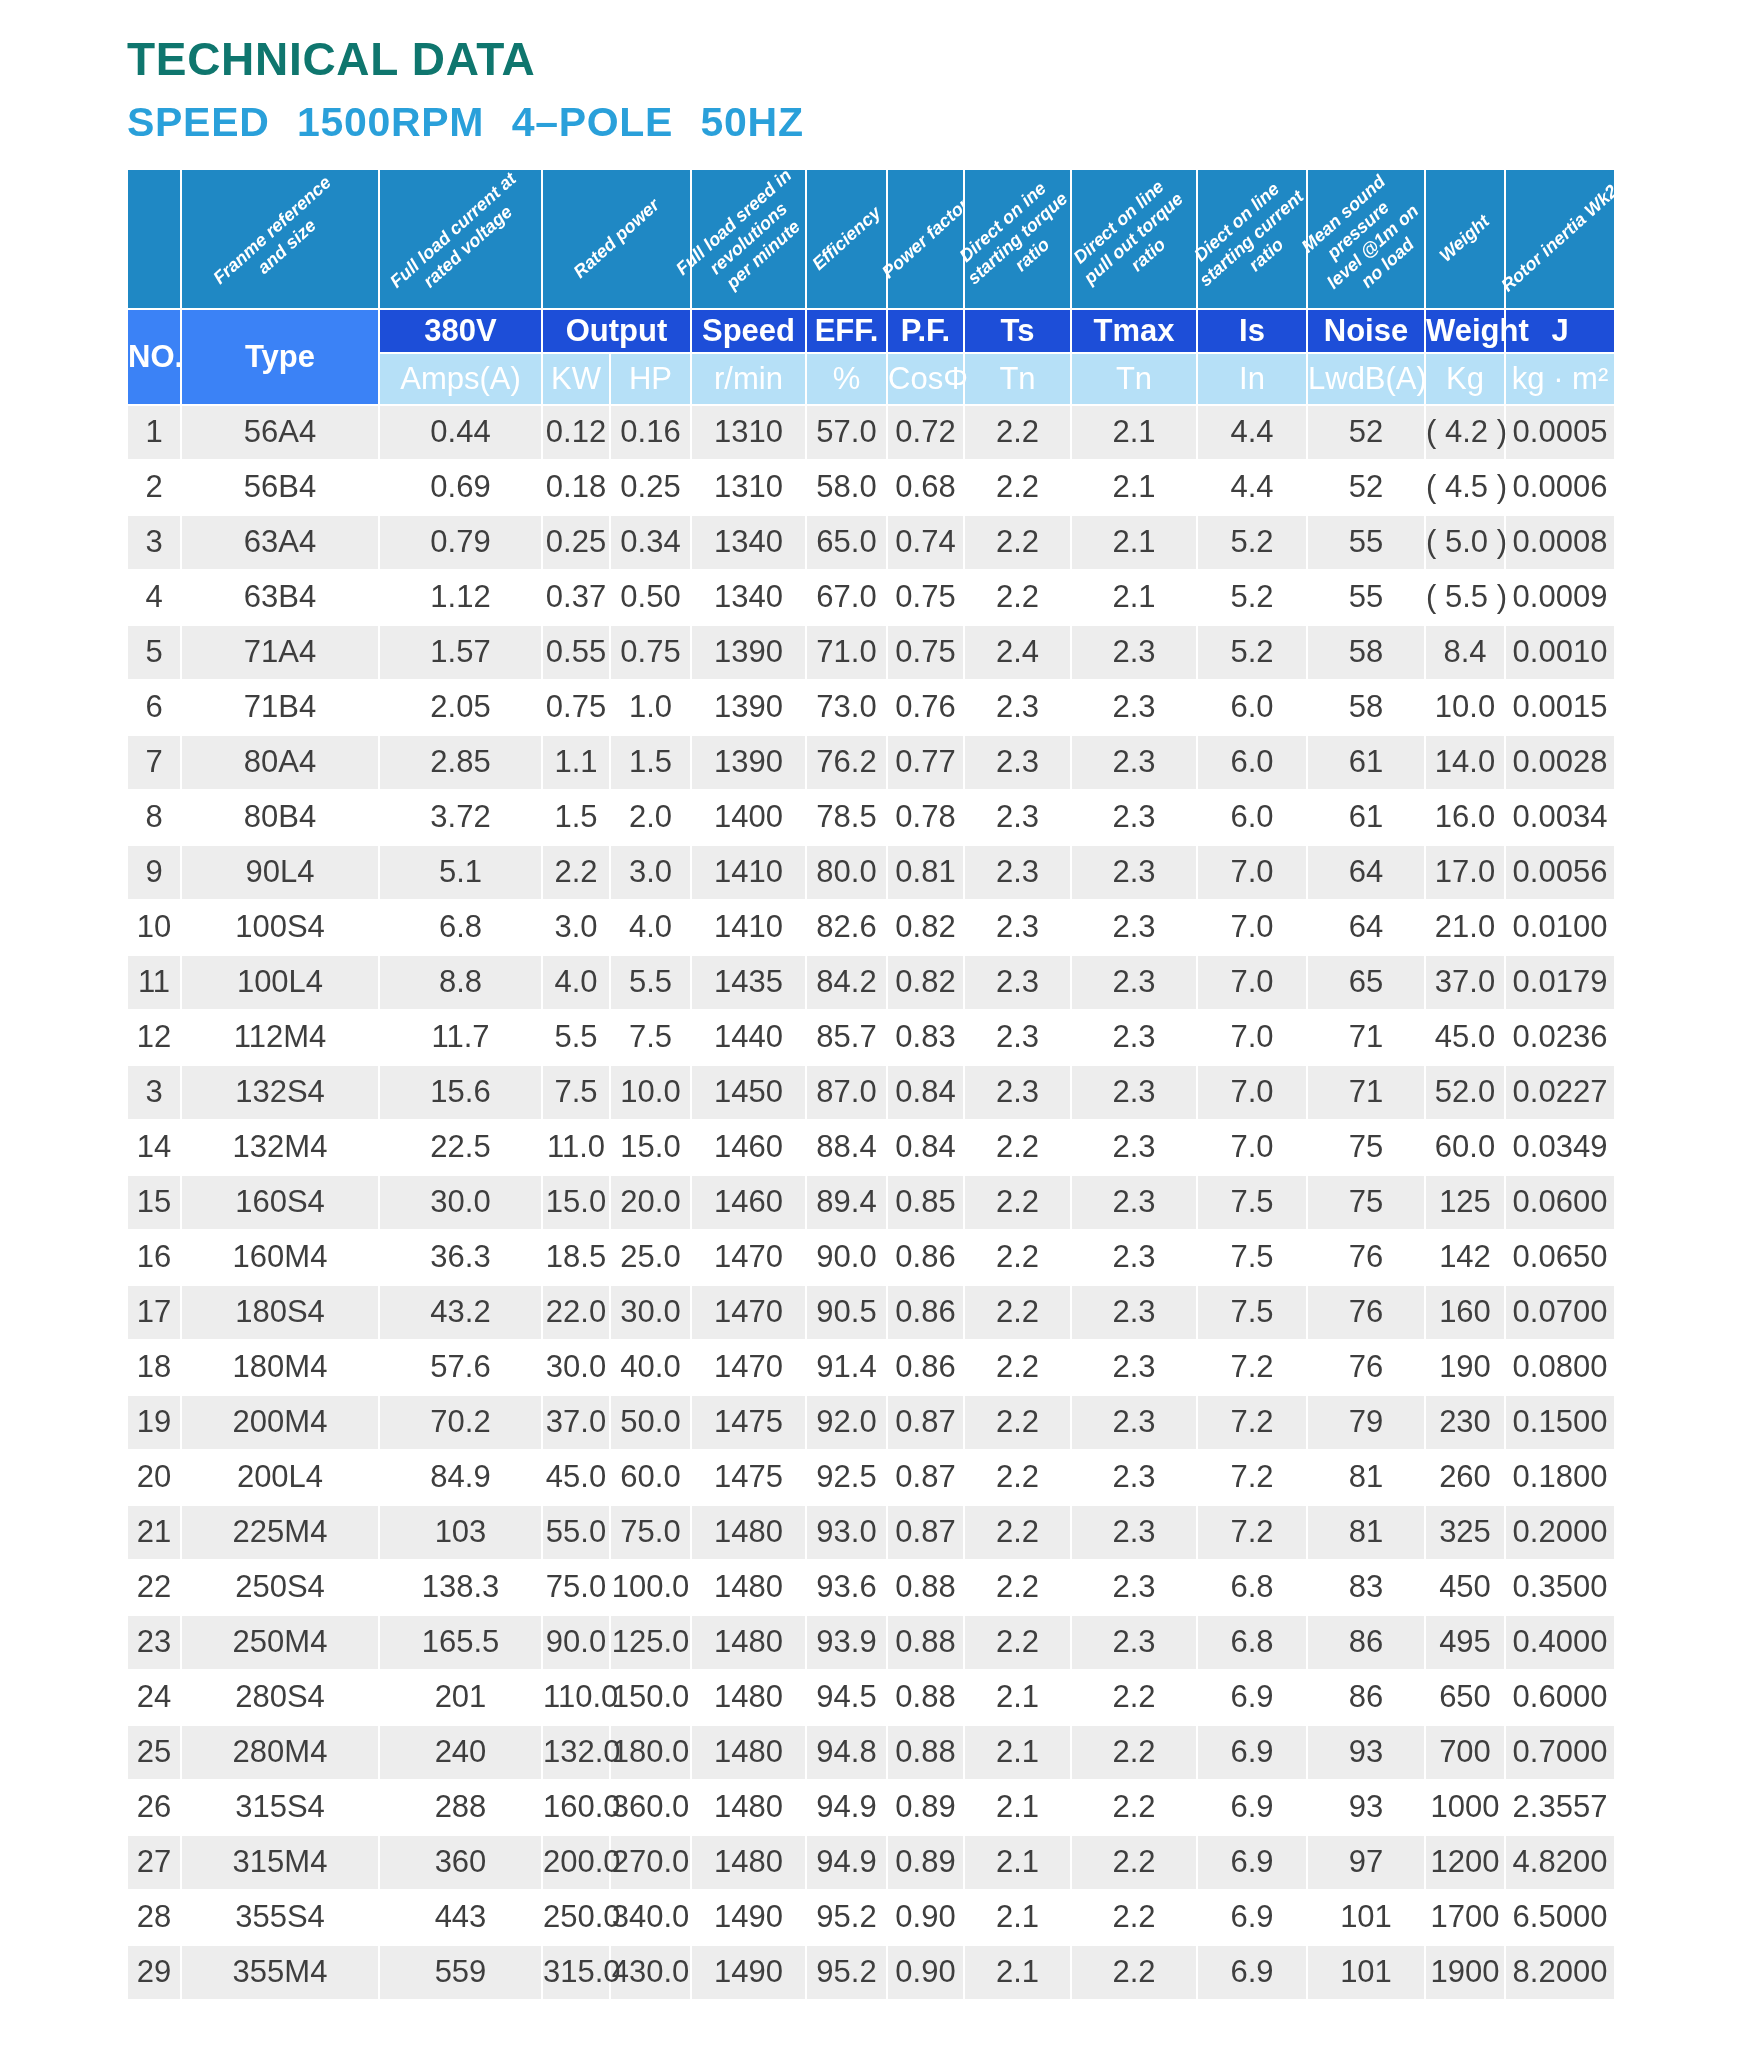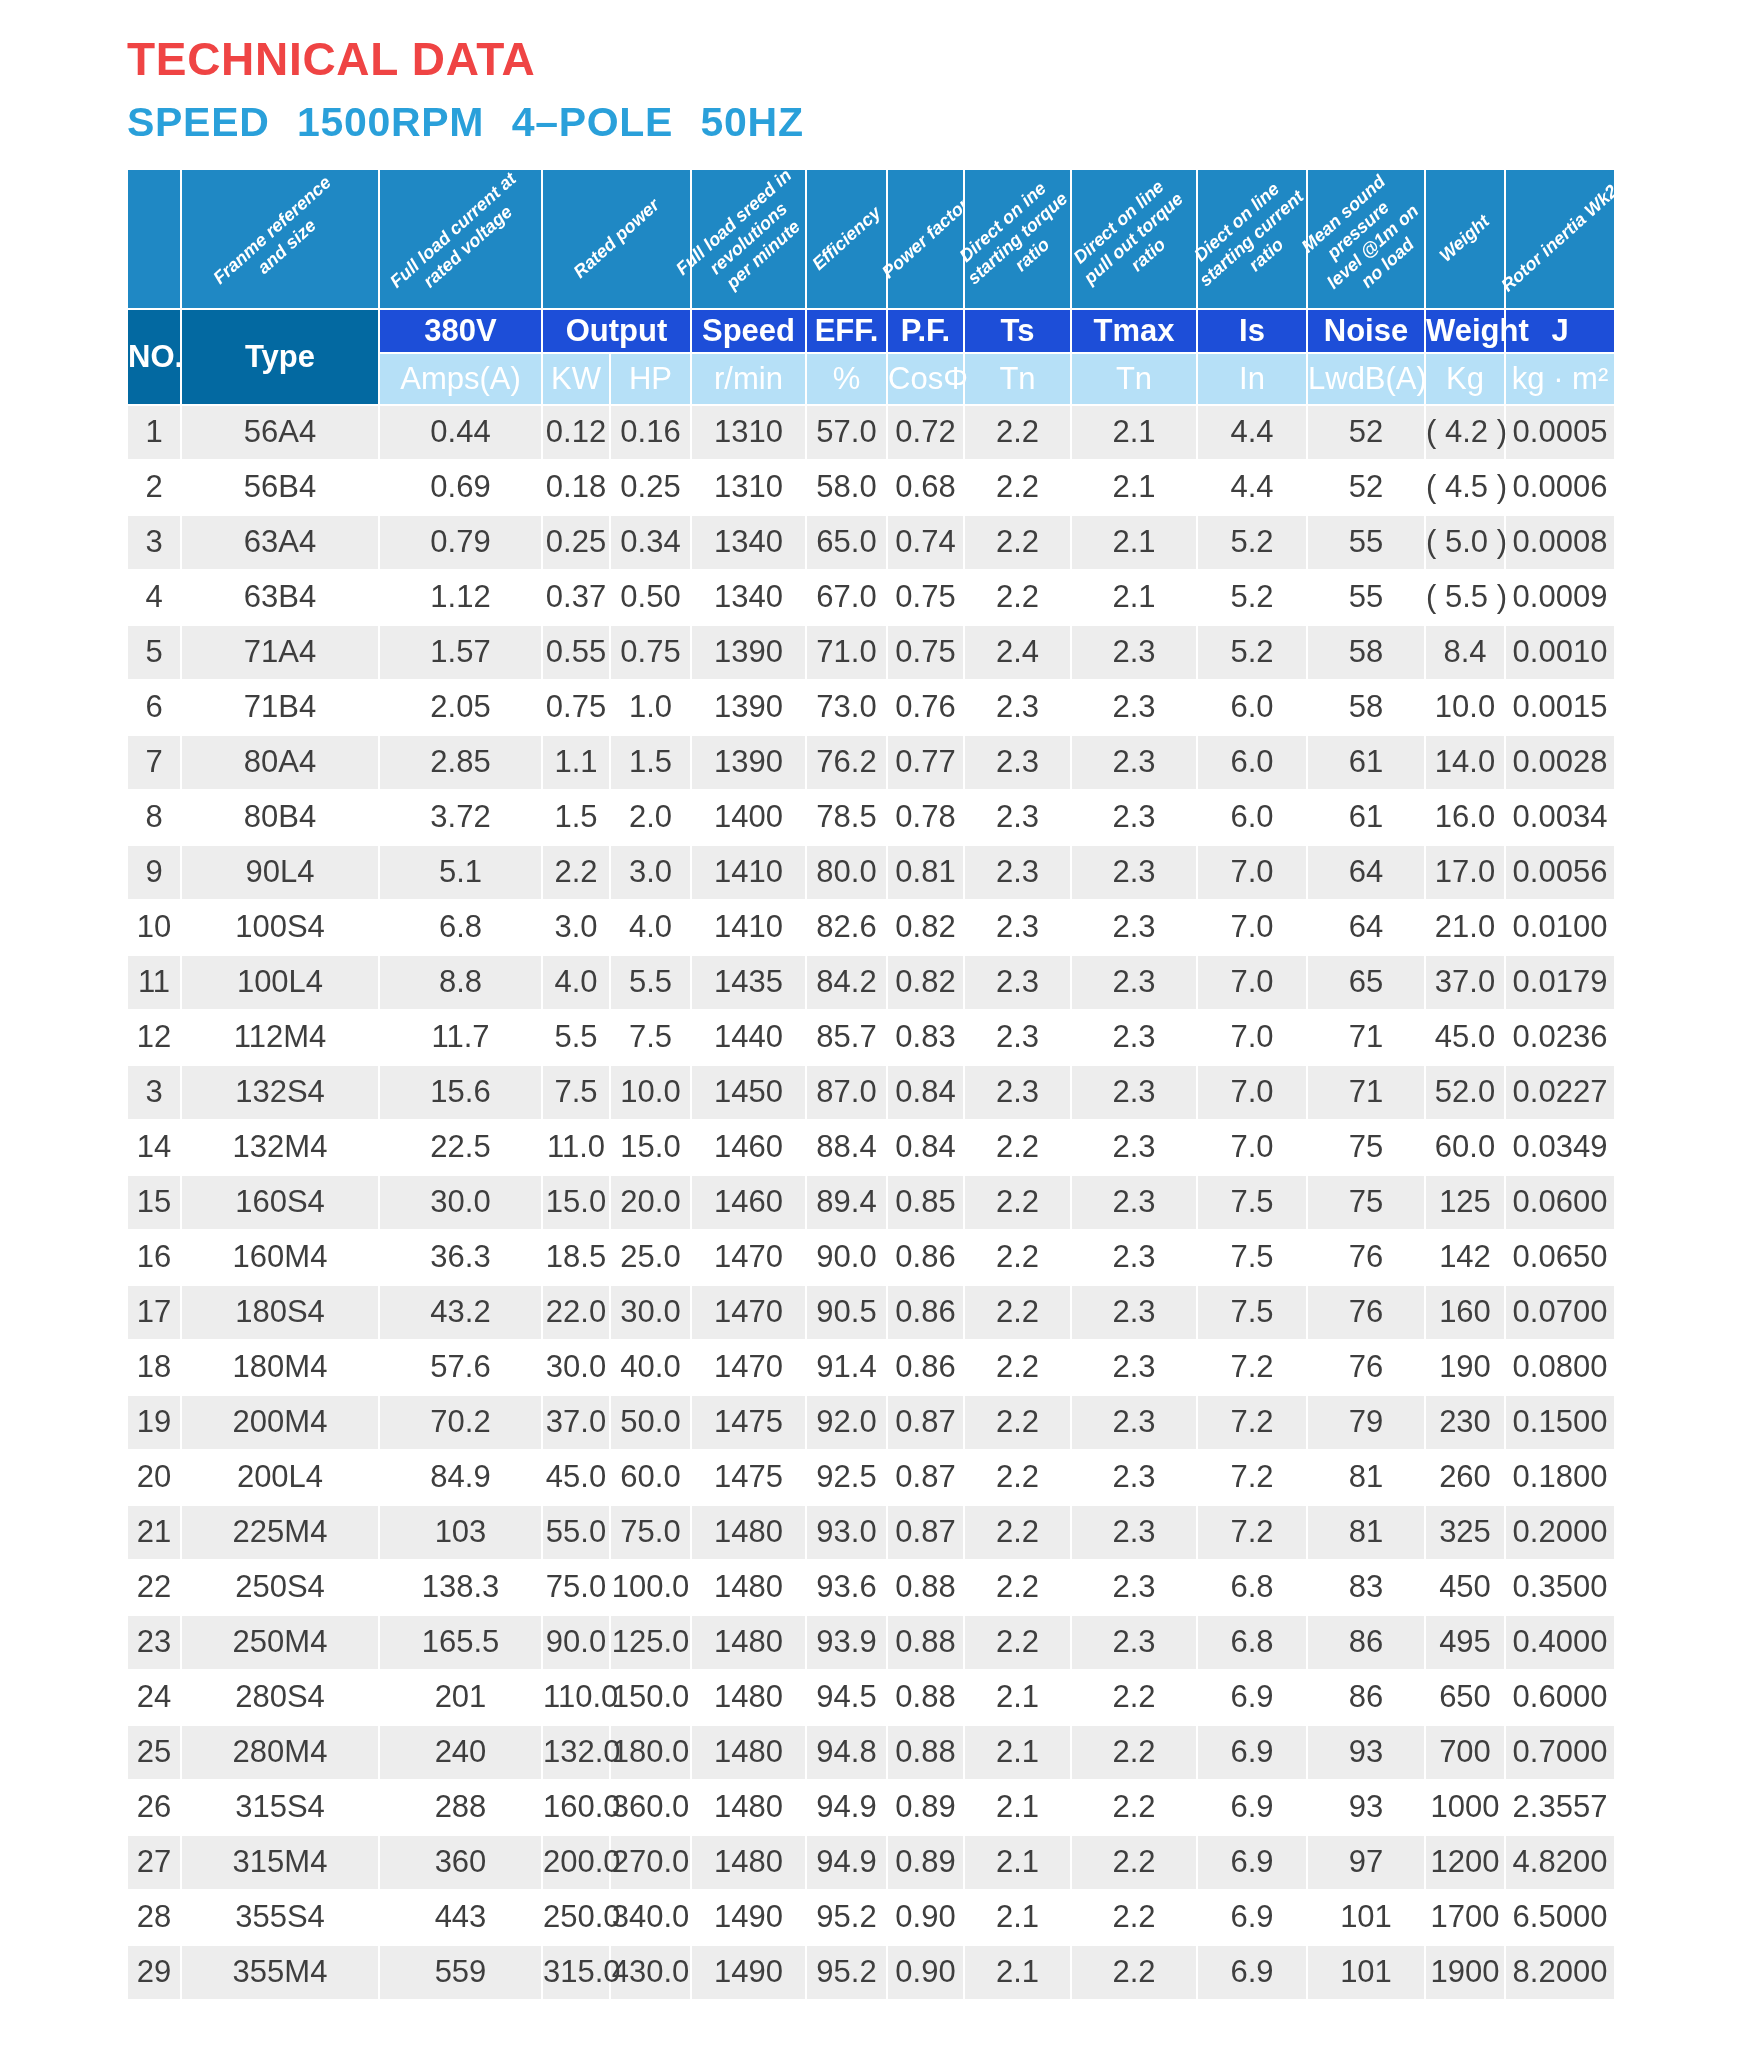--- a/index.html
+++ b/index.html
@@ -9,21 +9,21 @@
     width: 1757px;
     height: 2066px;
     overflow: hidden;
     font-family: "Liberation Sans", sans-serif;
   }
   .page-title {
     margin: 32px 0 0 127px;
     font-size: 46px;
     font-weight: bold;
     letter-spacing: 0.7px;
-    color: #ef4444;
+    color: #0f766e;
   }
   .page-subtitle {
     margin: 12.6px 0 0 127px;
     font-size: 41px;
     font-weight: bold;
     letter-spacing: 0.7px;
     word-spacing: 15.4px;
     color: #2aa0da;
   }
   table.spec {
@@ -66,21 +66,21 @@
     pointer-events: none;
   }
   tr.group-row th {
     background: #1d4ed8;
     height: 42px;
     color: #ffffff;
     font-size: 31px;
     font-weight: bold;
   }
   tr.group-row th.merged {
-    background: #0369a1;
+    background: #3b82f6;
     text-align: center;
   }
   tr.unit-row th {
     background: #b6e0f7;
     height: 50px;
     color: #ffffff;
     font-size: 31px;
     font-weight: normal;
   }
   tbody td {

